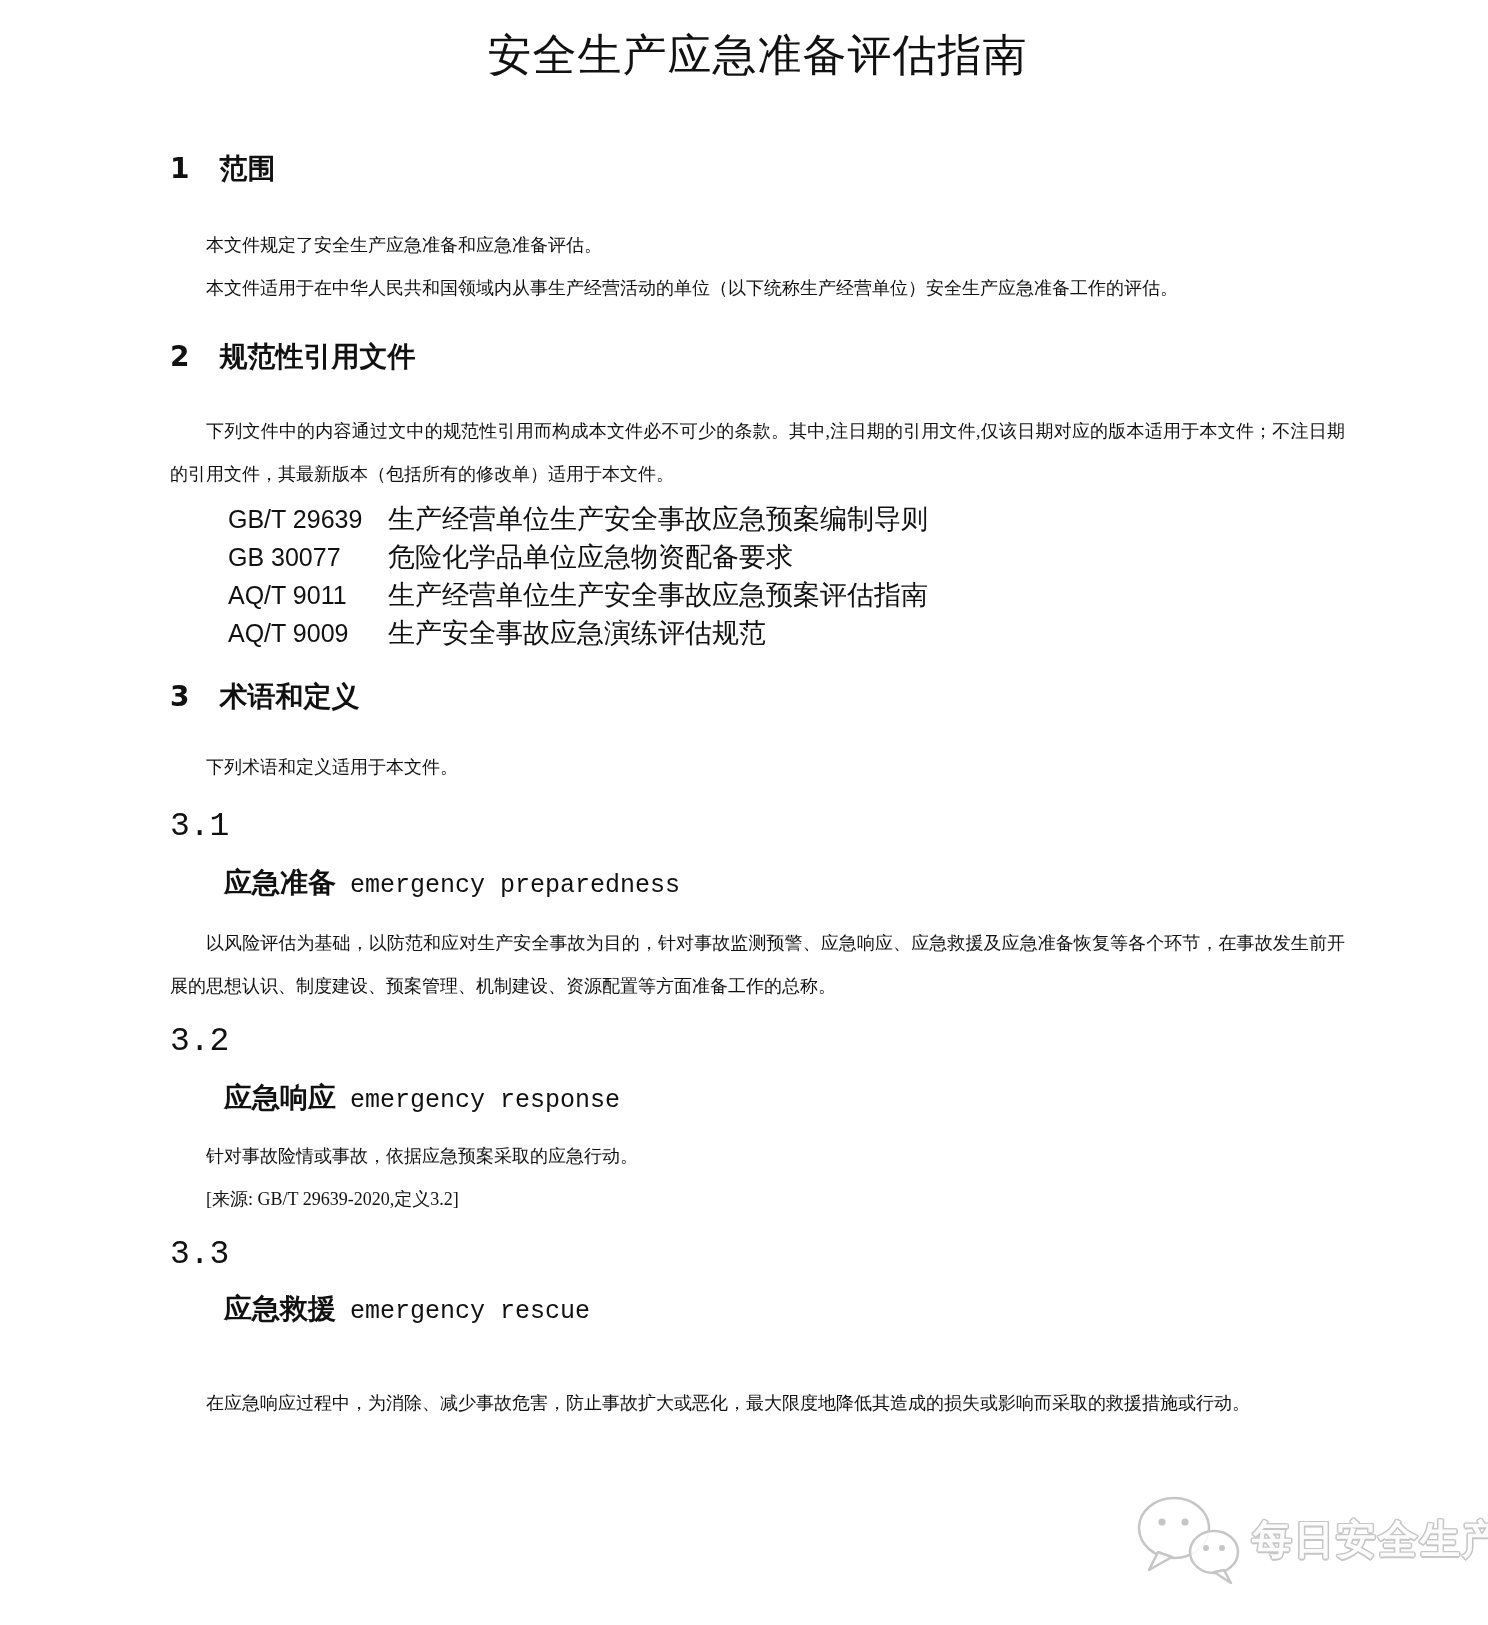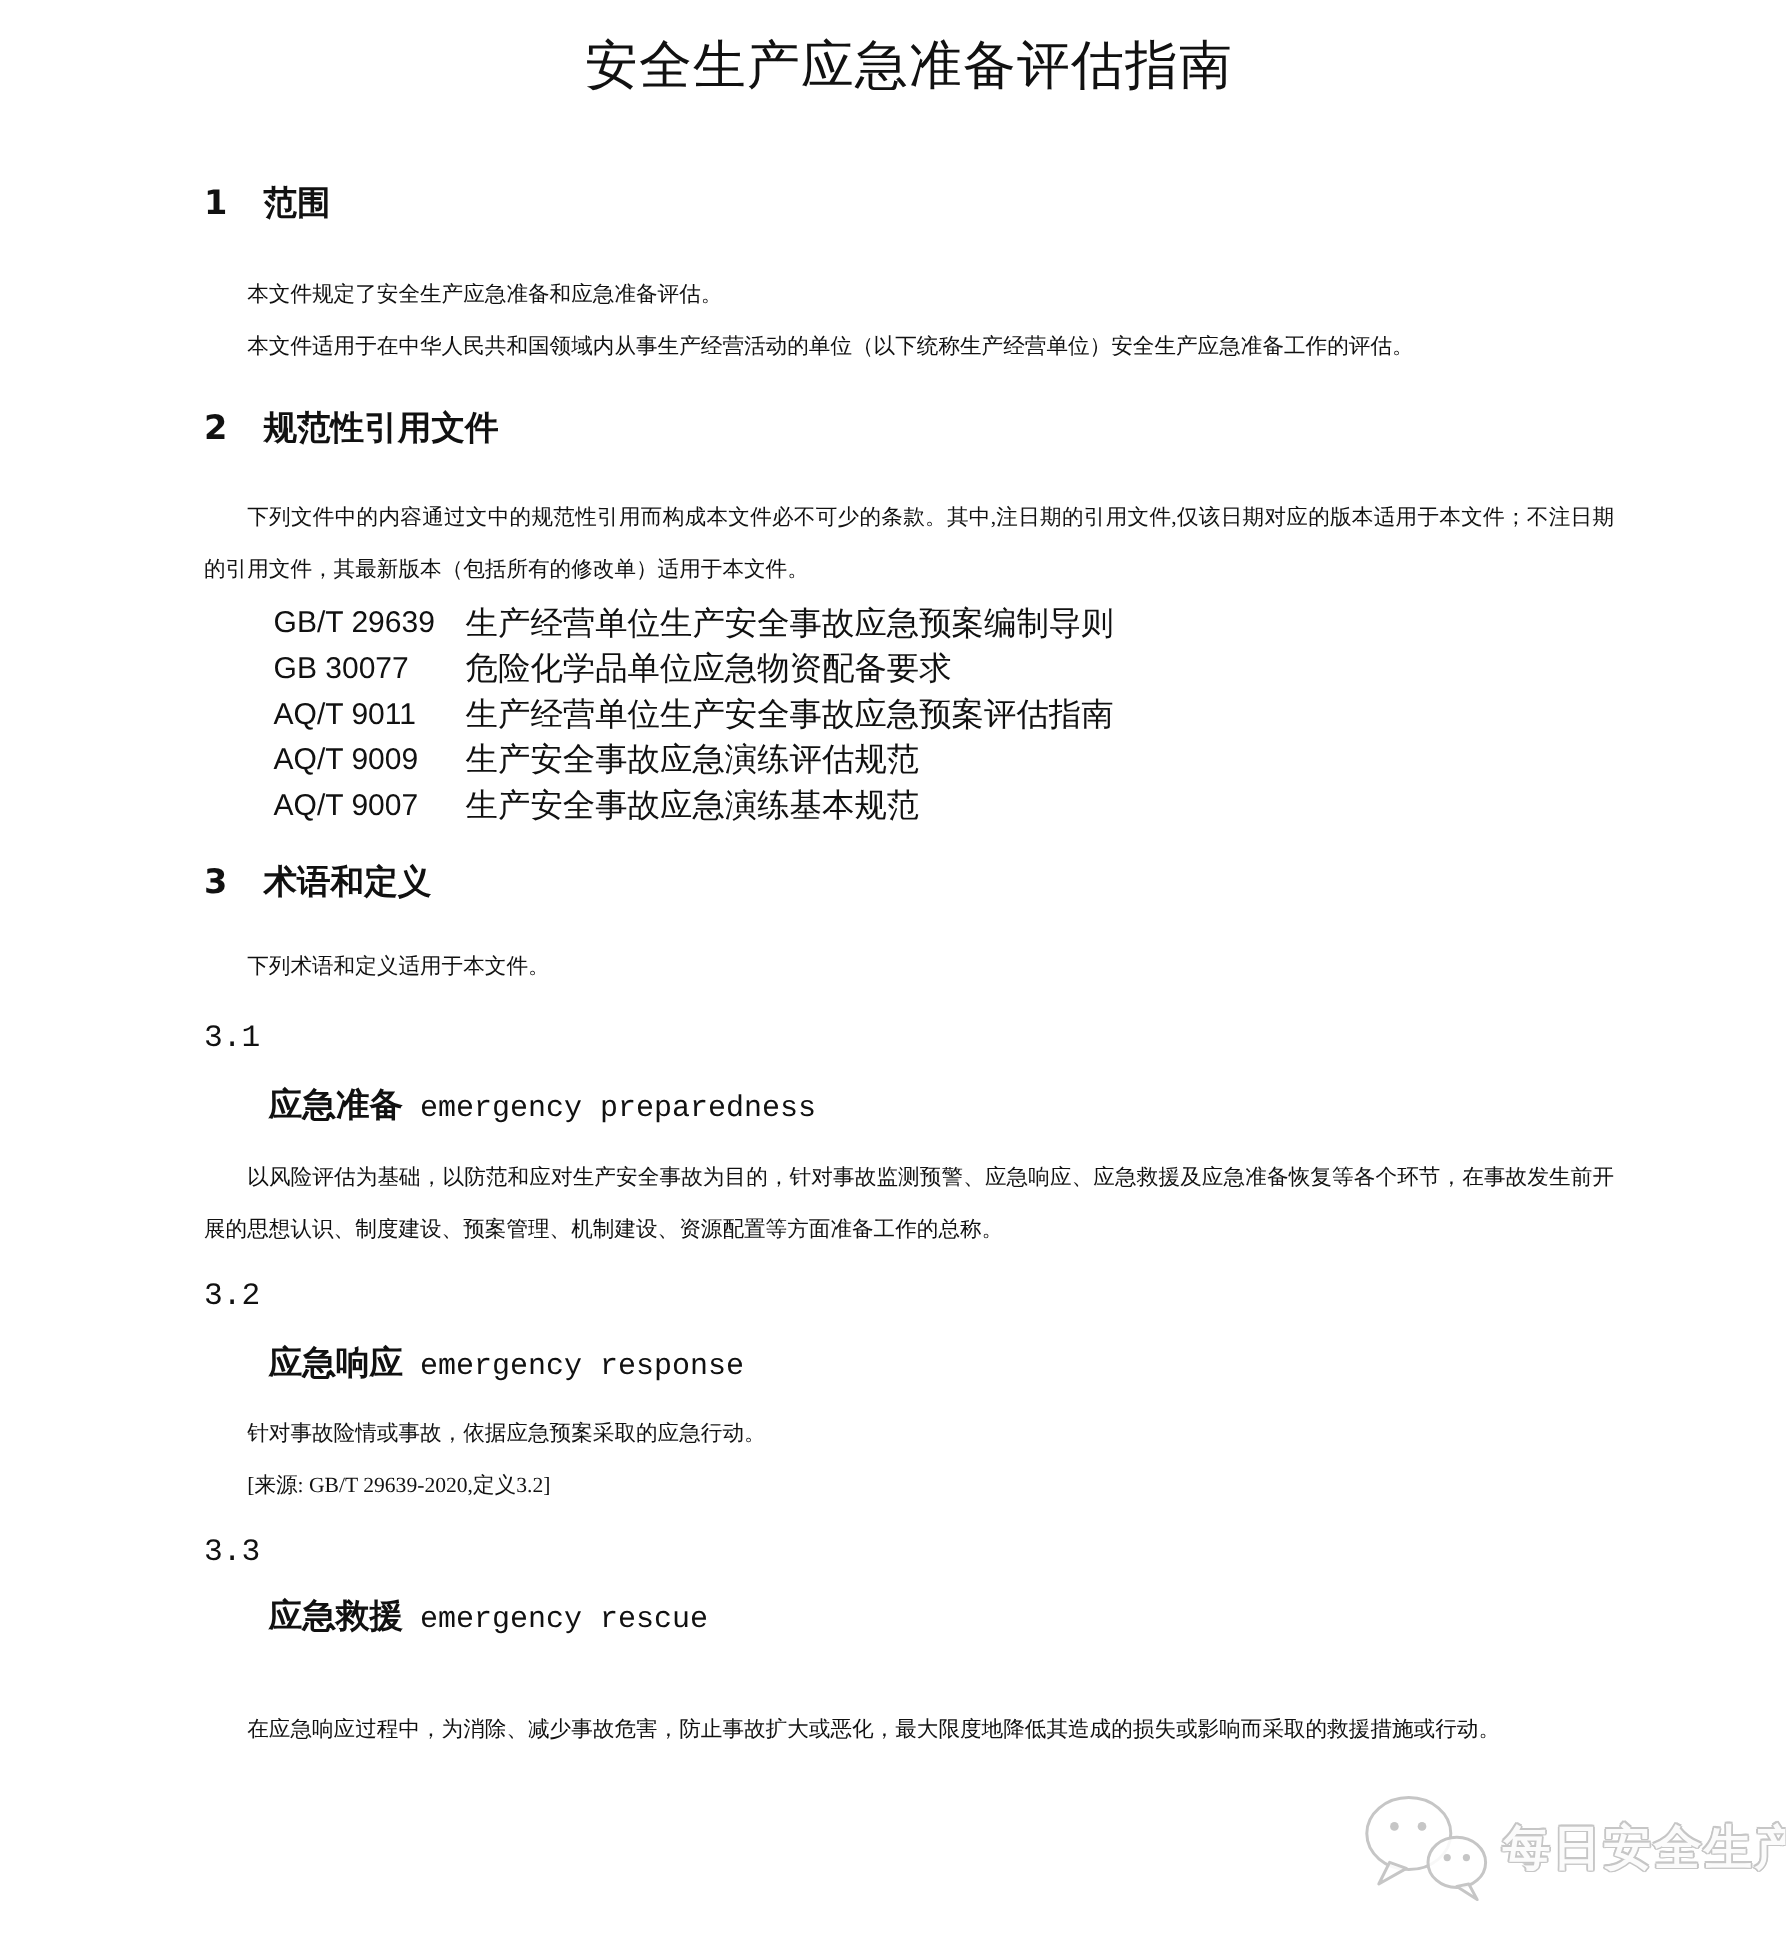--- a/index.html
+++ b/index.html
@@ -62,21 +62,21 @@
     font-family:Liberation Sans, sans-serif;
     font-size:25px;
   }
   .ref-title { flex:1; }
 
   .p-terms-intro { margin-top:32px; }
 
   .term-num {
     margin-top:20px;
     font-family:"Liberation Mono", monospace;
-    font-size:26px;
+    font-size:33px;
     line-height:36px;
   }
   .term-row {
     margin-top:20px;
     padding-left:54px;
     line-height:36px;
     display:flex;
     align-items:baseline;
   }
   .term-zh {
@@ -151,24 +151,20 @@
         <span class="ref-code">GB 30077</span>
         <span class="ref-title">危险化学品单位应急物资配备要求</span>
       </div>
       <div class="ref-row">
         <span class="ref-code">AQ/T 9011</span>
         <span class="ref-title">生产经营单位生产安全事故应急预案评估指南</span>
       </div>
       <div class="ref-row">
         <span class="ref-code">AQ/T 9009</span>
         <span class="ref-title">生产安全事故应急演练评估规范</span>
-      </div>
-      <div class="ref-row">
-        <span class="ref-code">AQ/T 9007</span>
-        <span class="ref-title">生产安全事故应急演练基本规范</span>
       </div>
     </div>
 
     <div class="sec-heading h3">
       <span class="num">3</span>
       <span>术语和定义</span>
     </div>
     <p class="body-p p-terms-intro">下列术语和定义适用于本文件。</p>
 
     <div class="term-num">3.1</div>

